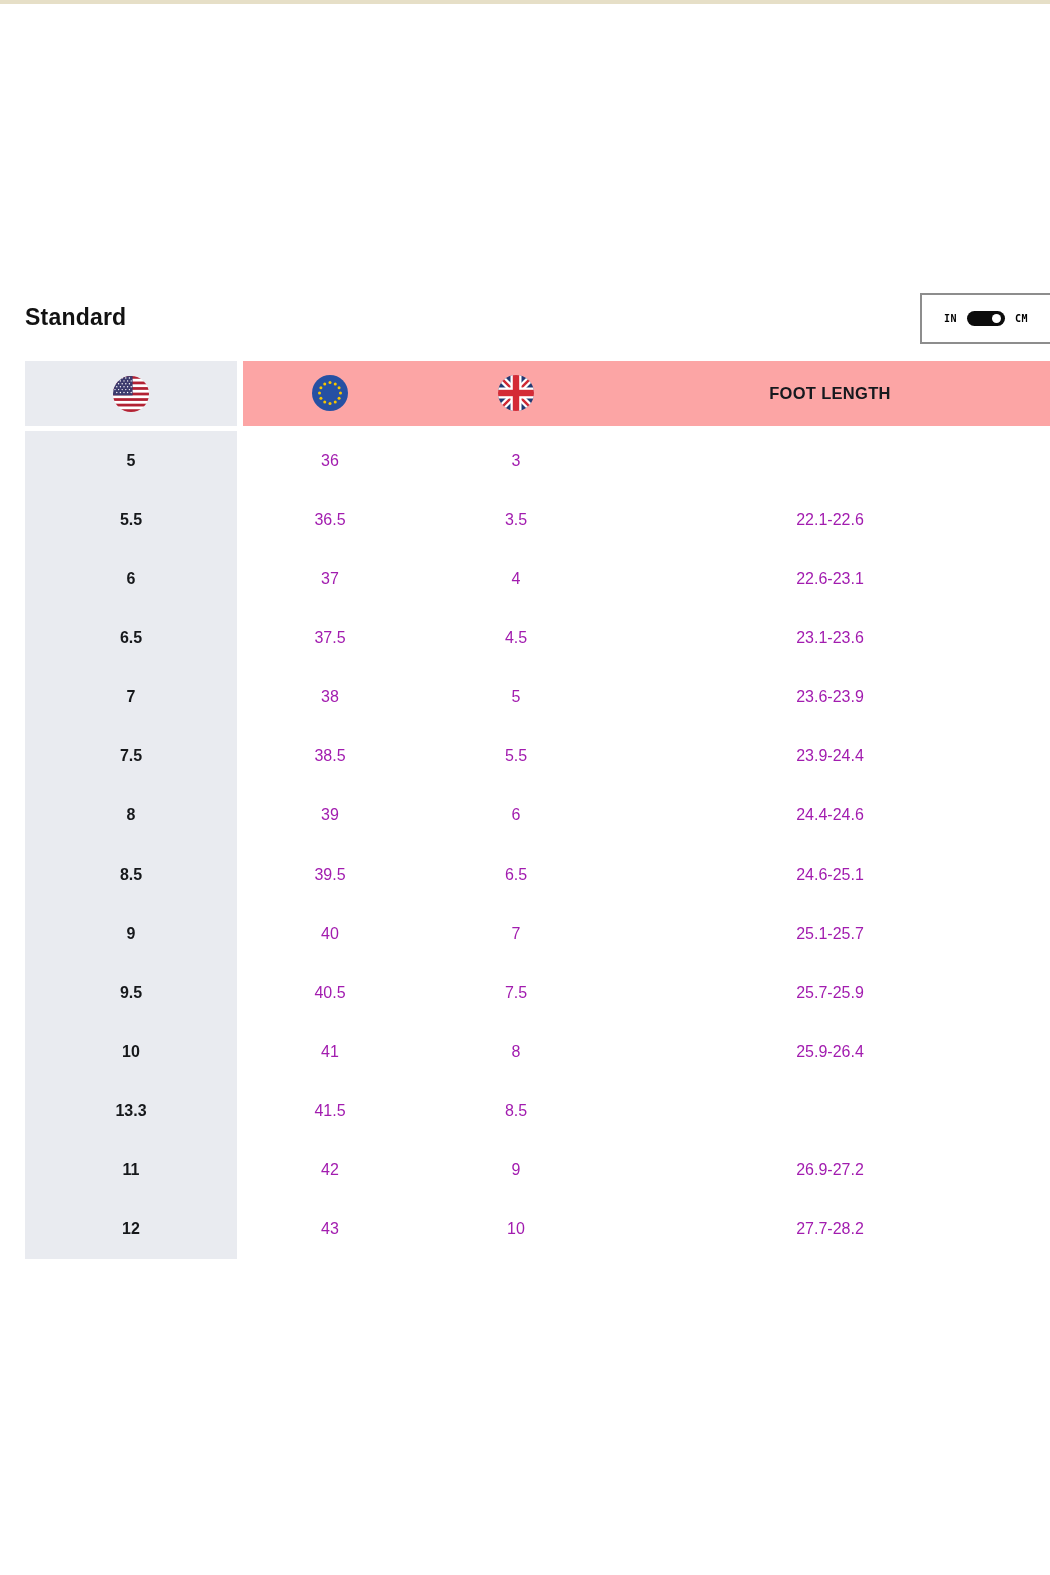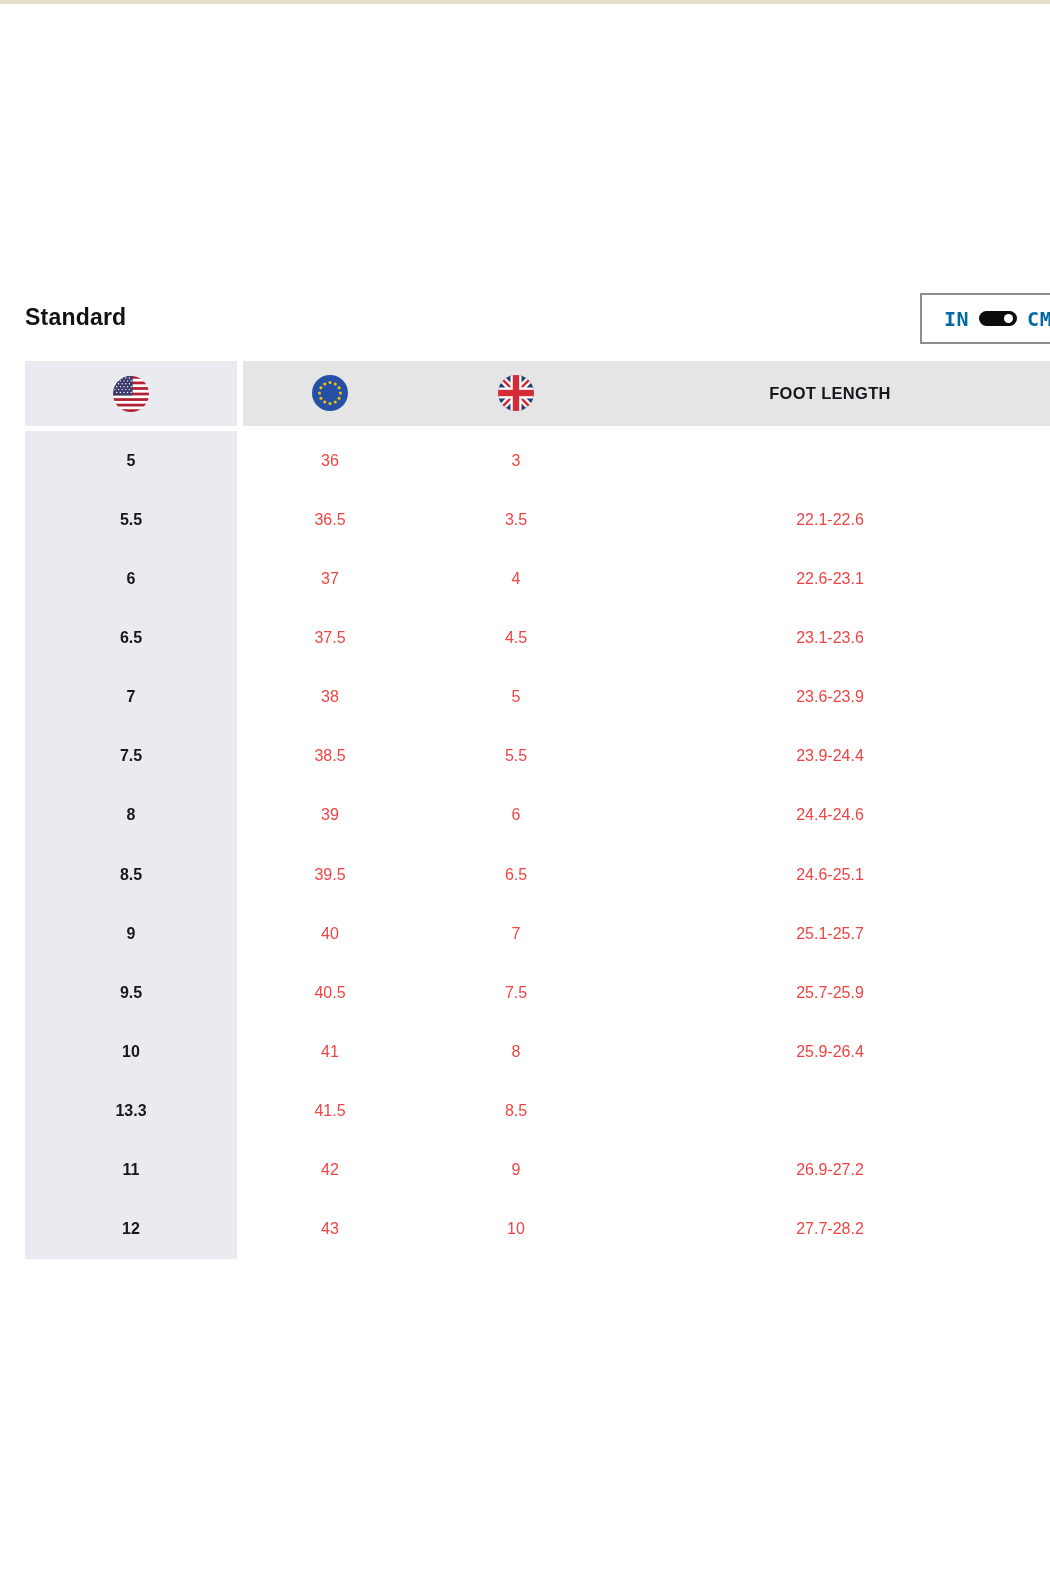--- a/index.html
+++ b/index.html
@@ -19,55 +19,55 @@
 
   
   .toggle-box {
     position: absolute; left: 920px; top: 293px; width: 160px; height: 51px;
     border: 2px solid #8d8d8d; box-sizing: border-box;
     display: flex; align-items: center; padding-left: 22px; gap: 10px;
     background: #fff;
   }
   .toggle-label {
     font-family: "DejaVu Sans Mono", monospace; font-weight: bold;
-    font-size: 20px; color: #0369a1; letter-spacing: .5px;
+    font-size: 10px; color: #000000; letter-spacing: .5px;
   }
   .switch {
     width: 38px; height: 15px; background: #0c0c0c; border-radius: 8px;
     position: relative; cursor: pointer; flex: 0 0 auto;
   }
   .switch .knob {
     position: absolute; top: 3px; left: 4px;
     width: 9px; height: 9px; border-radius: 50%; background: #ffffff;
   }
   .switch.right .knob { left: auto; right: 4px; }
 
   
   .header-left {
     position: absolute; left: 25px; top: 361px; width: 212px; height: 65px;
     background: #e9ebf0; display: flex; align-items: center; justify-content: center;
   }
   .header-right {
     position: absolute; left: 243px; top: 361px; width: 807px; height: 65px;
-    background: #e5e5e5;
+    background: #fca5a5;
   }
   .flag { width: 36px; height: 36px; display: block; }
   .flag-eu-pos { position: absolute; left: 69px;  top: 14px; }
   .flag-uk-pos { position: absolute; left: 255px; top: 14px; }
   .foot-header {
     position: absolute; left: 437px; top: 0; width: 300px; height: 65px;
     line-height: 65px; text-align: center;
     font-size: 16.5px; font-weight: 600; color: #15191e; letter-spacing: .3px;
   }
 
   
   .col1-bg { position: absolute; left: 25px; top: 431px; width: 212px; height: 828px; background: #e9ebf0; }
   .tbody { position: absolute; left: 25px; top: 431px; width: 1026px; }
   .trow { display: flex; height: 59.15px; align-items: center; }
-  .cell { text-align: center; font-size: 16px; color: #ef4444; }
+  .cell { text-align: center; font-size: 16px; color: #a21caf; }
   .cell.us   { width: 212px; font-weight: 600; color: #16181b; }
   .cell.eu   { width: 186px; }
   .cell.uk   { width: 186px; }
   .cell.foot { width: 442px; }
 </style>
 </head>
 <body>
 
 <div class="top-accent"></div>
 

